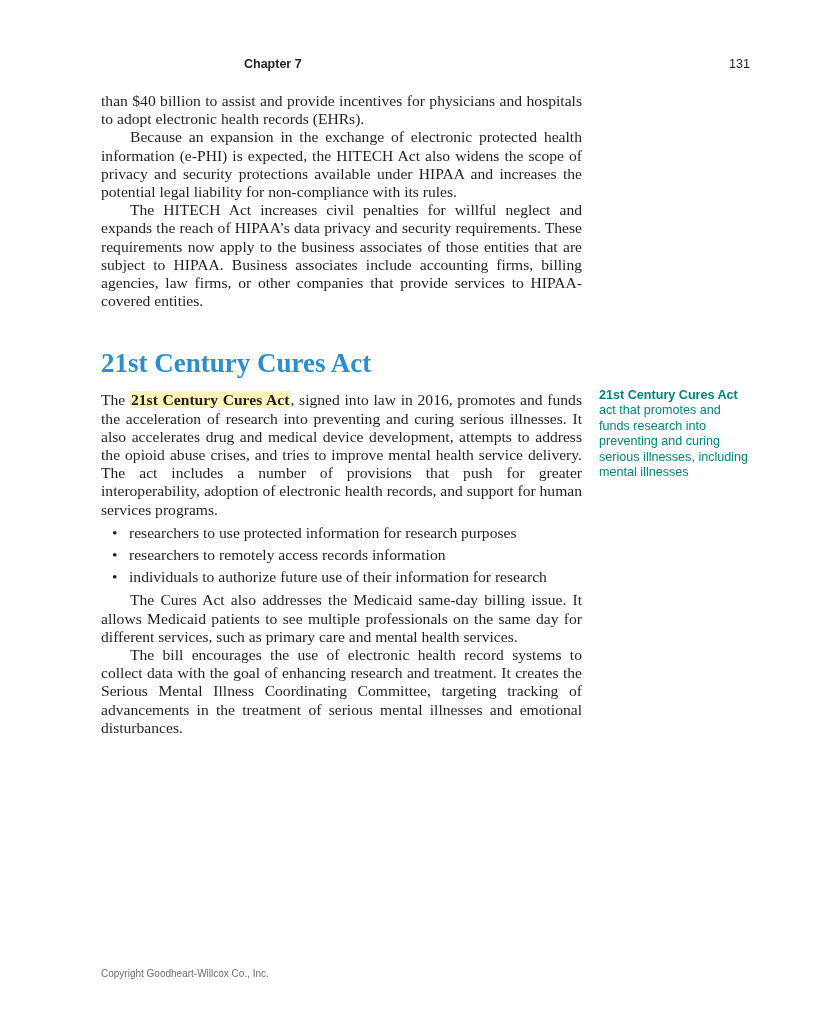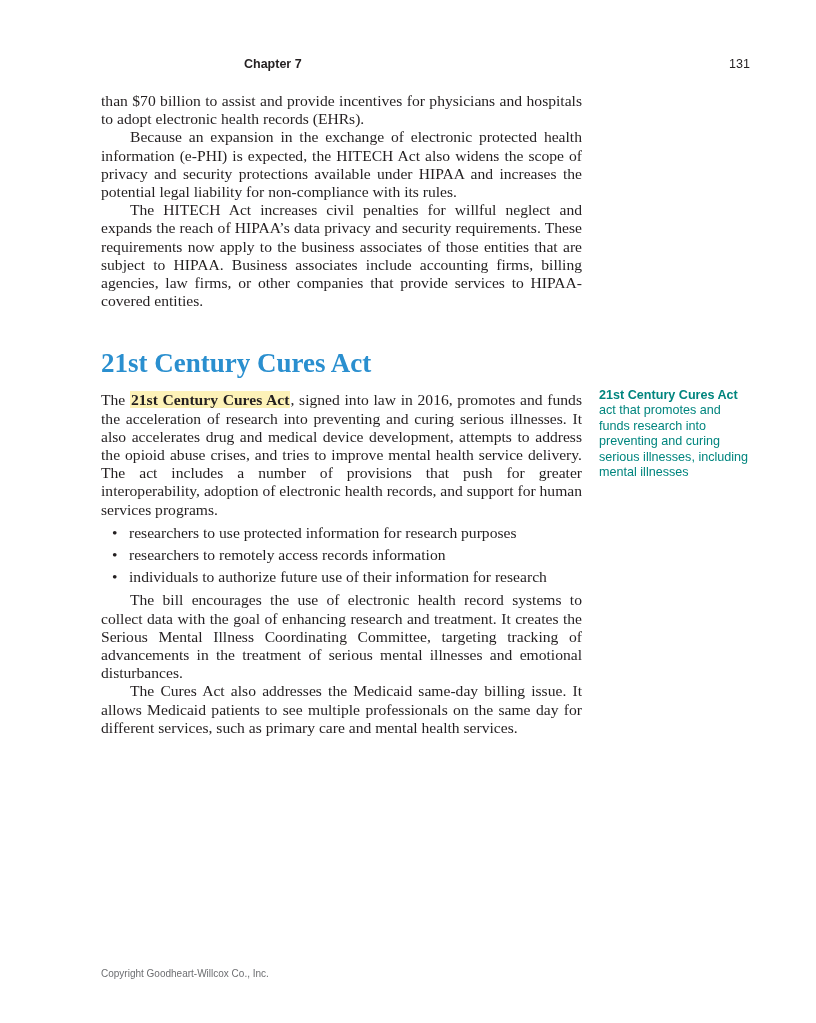--- a/index.html
+++ b/index.html
@@ -41,37 +41,37 @@
   </style>
 </head>
 <body>
 
 <div class="header">
   <span class="chapter">Chapter 7</span>
   <span class="page-num">131</span>
 </div>
 
 <div class="main">
-  <p>than $70 billion to assist and provide incentives for physicians and hospitals to adopt electronic health records (EHRs).</p>
+  <p>than $40 billion to assist and provide incentives for physicians and hospitals to adopt electronic health records (EHRs).</p>
   <p class="indent">Because an expansion in the exchange of electronic protected health information (e-PHI) is expected, the HITECH Act also widens the scope of privacy and security protections available under HIPAA and increases the potential legal liability for non-compliance with its rules.</p>
   <p class="indent">The HITECH Act increases civil penalties for willful neglect and expands the reach of HIPAA’s data privacy and security requirements. These requirements now apply to the business associates of those entities that are subject to HIPAA. Business associates include accounting firms, billing agencies, law firms, or other companies that provide services to HIPAA-covered entities.</p>
 
   <h2 class="section-heading">21st Century Cures Act</h2>
 
   <p><span>The </span><span class="term">21st Century Cures Act</span><span>, signed into law in 2016, promotes and funds the acceleration of research into preventing and curing serious illnesses. It also accelerates drug and medical device development, attempts to address the opioid abuse crises, and tries to improve mental health service delivery. The act includes a number of provisions that push for greater interoperability, adoption of electronic health records, and support for human services programs.</span></p>
 
 
   <ul class="bullets">
     <li><span class="bullet">•</span><span>researchers to use protected information for research purposes</span></li>
     <li><span class="bullet">•</span><span>researchers to remotely access records information</span></li>
     <li><span class="bullet">•</span><span>individuals to authorize future use of their information for research</span></li>
   </ul>
 
+  <p class="indent">The Cures Act also addresses the Medicaid same-day billing issue. It allows Medicaid patients to see multiple professionals on the same day for different services, such as primary care and mental health services.</p>
   <p class="indent">The bill encourages the use of electronic health record systems to collect data with the goal of enhancing research and treatment. It creates the Serious Mental Illness Coordinating Committee, targeting tracking of advancements in the treatment of serious mental illnesses and emotional disturbances.</p>
-  <p class="indent">The Cures Act also addresses the Medicaid same-day billing issue. It allows Medicaid patients to see multiple professionals on the same day for different services, such as primary care and mental health services.</p>
 </div>
 
 <div class="margin-note">
   <span class="term-title">21st Century Cures Act</span>
   <span>act that promotes and funds research into preventing and curing serious illnesses, including mental illnesses</span>
 </div>
 
 <div class="footer">Copyright Goodheart-Willcox Co., Inc.</div>
 
 </body></html>

